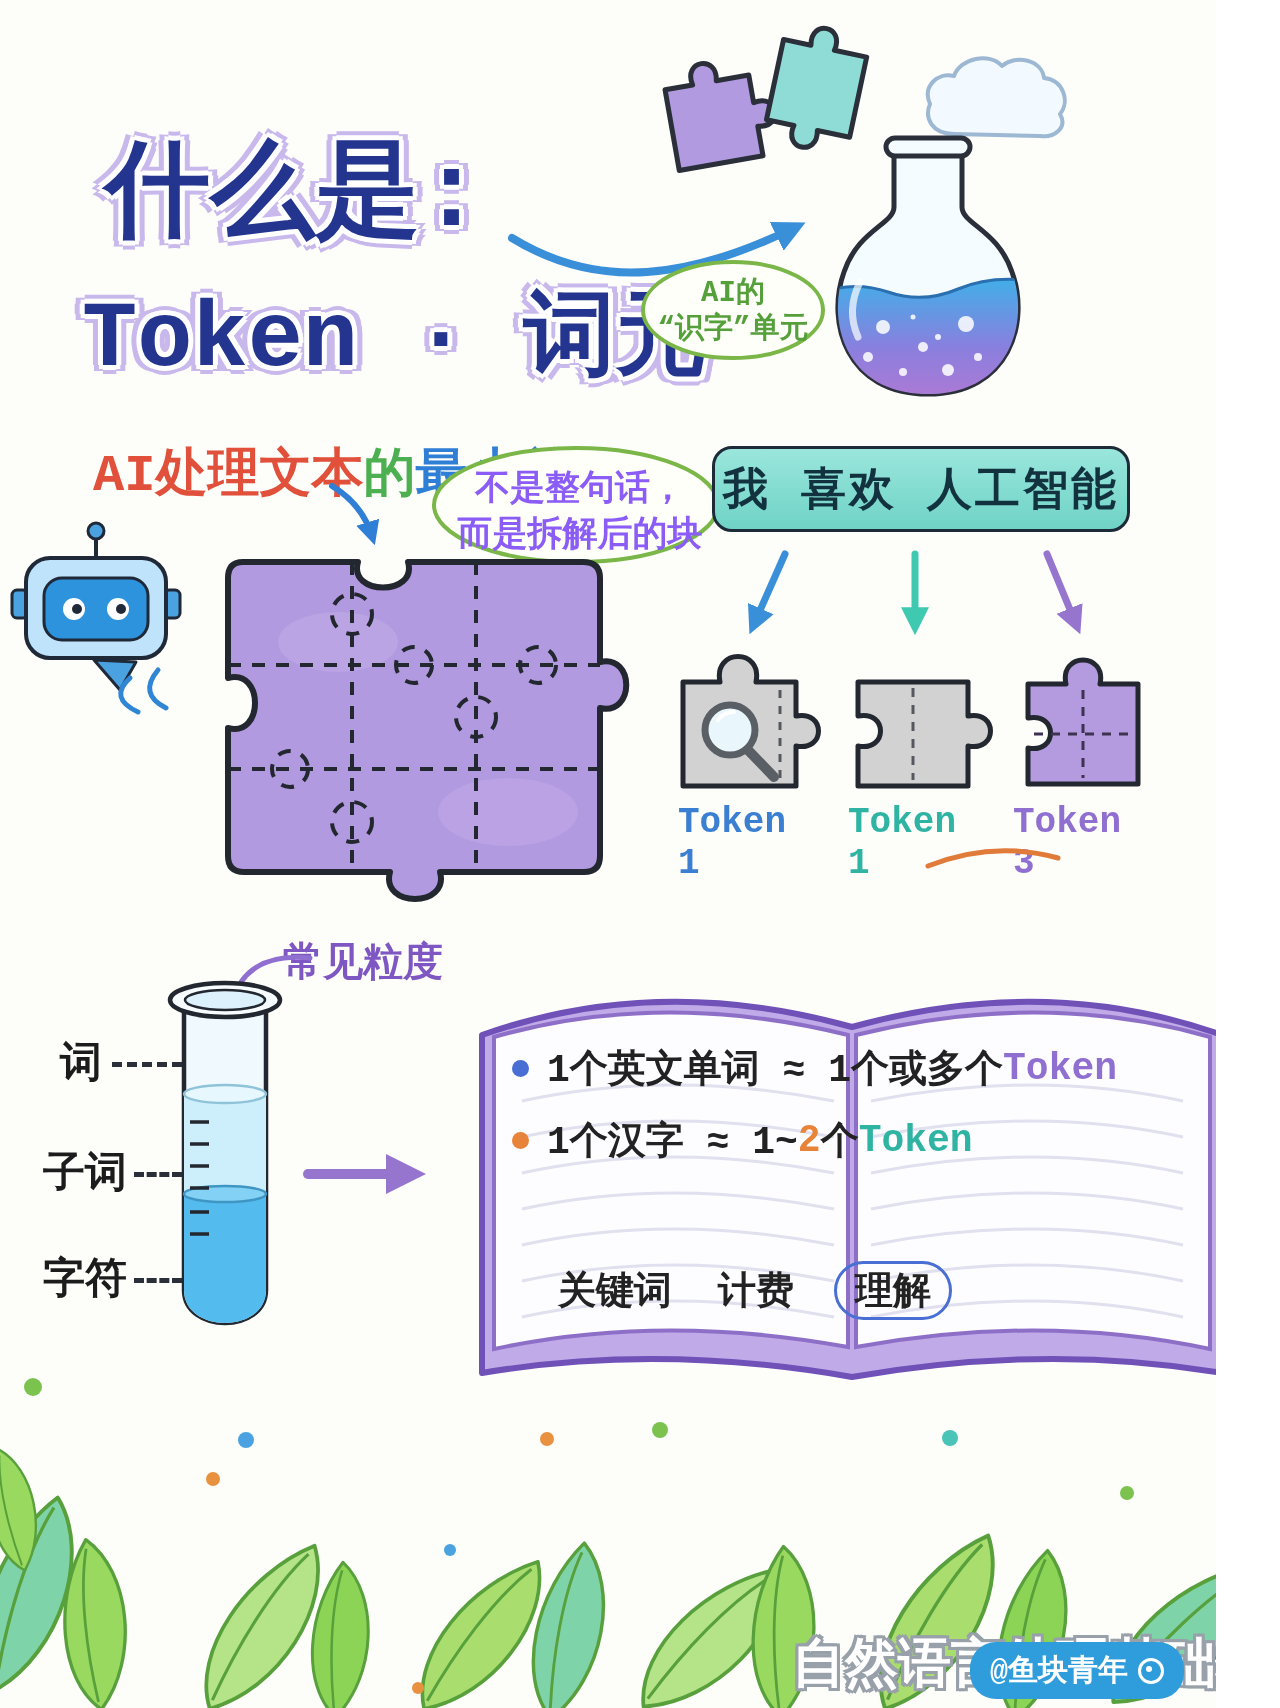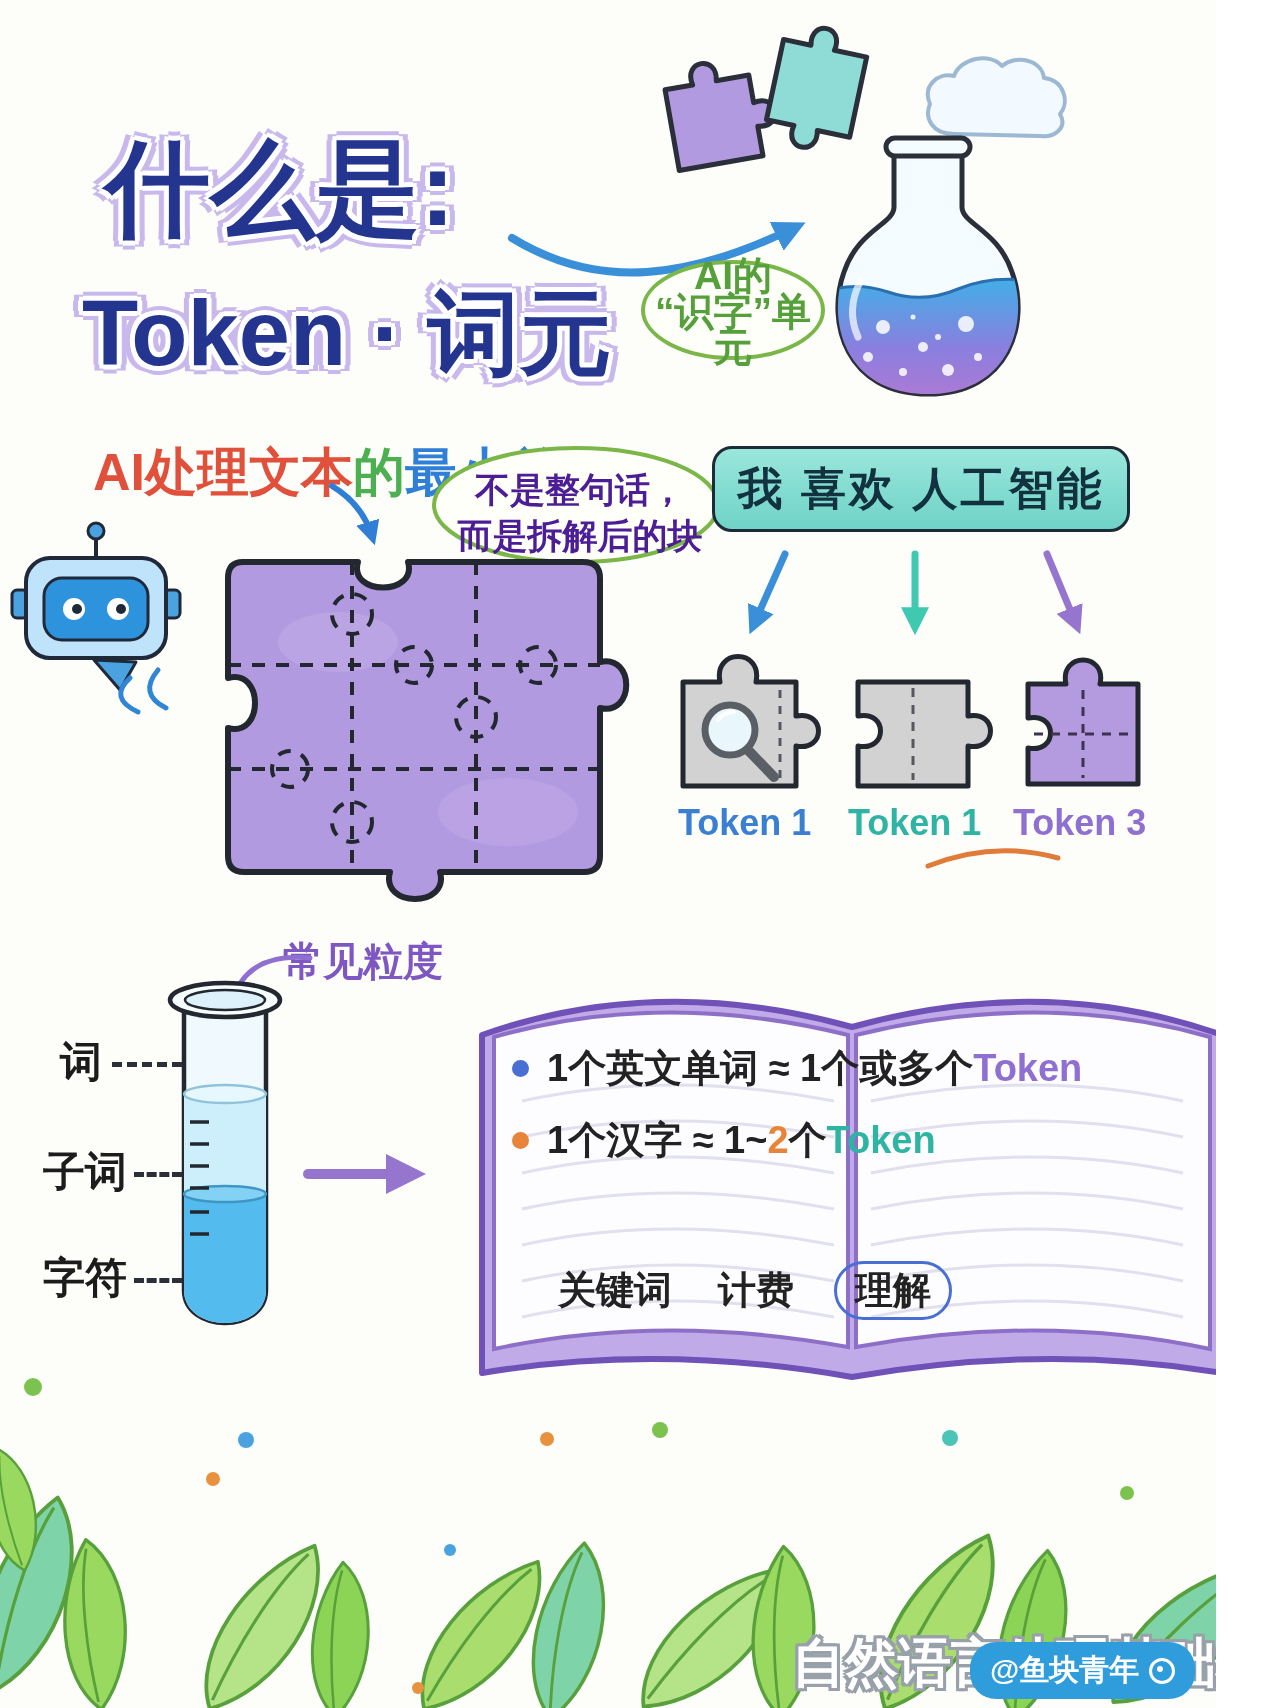--- a/index.html
+++ b/index.html
@@ -1,34 +1,34 @@
 <!DOCTYPE html>
 <html><head>
 <meta charset="utf-8">
 <style>
   html,body{margin:0;padding:0;background:#ffffff;}
   .canvas{position:relative;width:1216px;height:1708px;background:#fdfdfa;overflow:hidden;
-          font-family:Liberation Sans, sans-serif;}
+          font-family:Liberation Mono, monospace;}
   .abs{position:absolute;}
 
   
   .title-line{position:absolute;font-weight:bold;color:#24358f;white-space:nowrap;
     text-shadow:
       -4px -4px 0 #fff,4px -4px 0 #fff,-4px 4px 0 #fff,4px 4px 0 #fff,
       -5px 0 0 #fff,5px 0 0 #fff,0 -5px 0 #fff,0 5px 0 #fff,
       -9px -6px 0 #c8b8ec,9px -6px 0 #c8b8ec,-9px 6px 0 #c8b8ec,9px 6px 0 #c8b8ec,
       -10px 0 0 #c8b8ec,10px 0 0 #c8b8ec,0 -9px 0 #c8b8ec,0 9px 0 #c8b8ec;}
   .title1{left:105px;top:120px;font-size:105px;}
   .title2{left:82px;top:272px;font-size:92px;}
 
   
   .bubble-text{position:absolute;display:flex;flex-direction:column;align-items:center;
     justify-content:center;text-align:center;font-weight:bold;}
-  .ai-bubble-text{left:638px;top:260px;width:190px;height:104px;font-size:39px;line-height:36px;color:#56a03c;}
-  .chunk-bubble-text{left:432px;top:458px;width:296px;height:110px;font-size:35px;line-height:46px;color:#4c1d95;}
+  .ai-bubble-text{left:638px;top:260px;width:190px;height:104px;font-size:29px;line-height:36px;color:#56a03c;}
+  .chunk-bubble-text{left:432px;top:458px;width:296px;height:110px;font-size:35px;line-height:46px;color:#8b5cf6;}
 
   
   .subtitle{left:93px;top:438px;font-size:52px;font-weight:bold;white-space:nowrap;}
   .seg-red{color:#e0503a;} .seg-green{color:#4caf50;} .seg-blue{color:#2f7fd6;}
 
   
   .sentence-box{left:712px;top:446px;width:412px;height:80px;border:3.5px solid #1d2b38;border-radius:20px;
     background:linear-gradient(#9ae6dc,#6fd3c6);display:flex;align-items:center;justify-content:center;
     font-size:45px;font-weight:bold;color:#12323f;letter-spacing:3px;}
 

